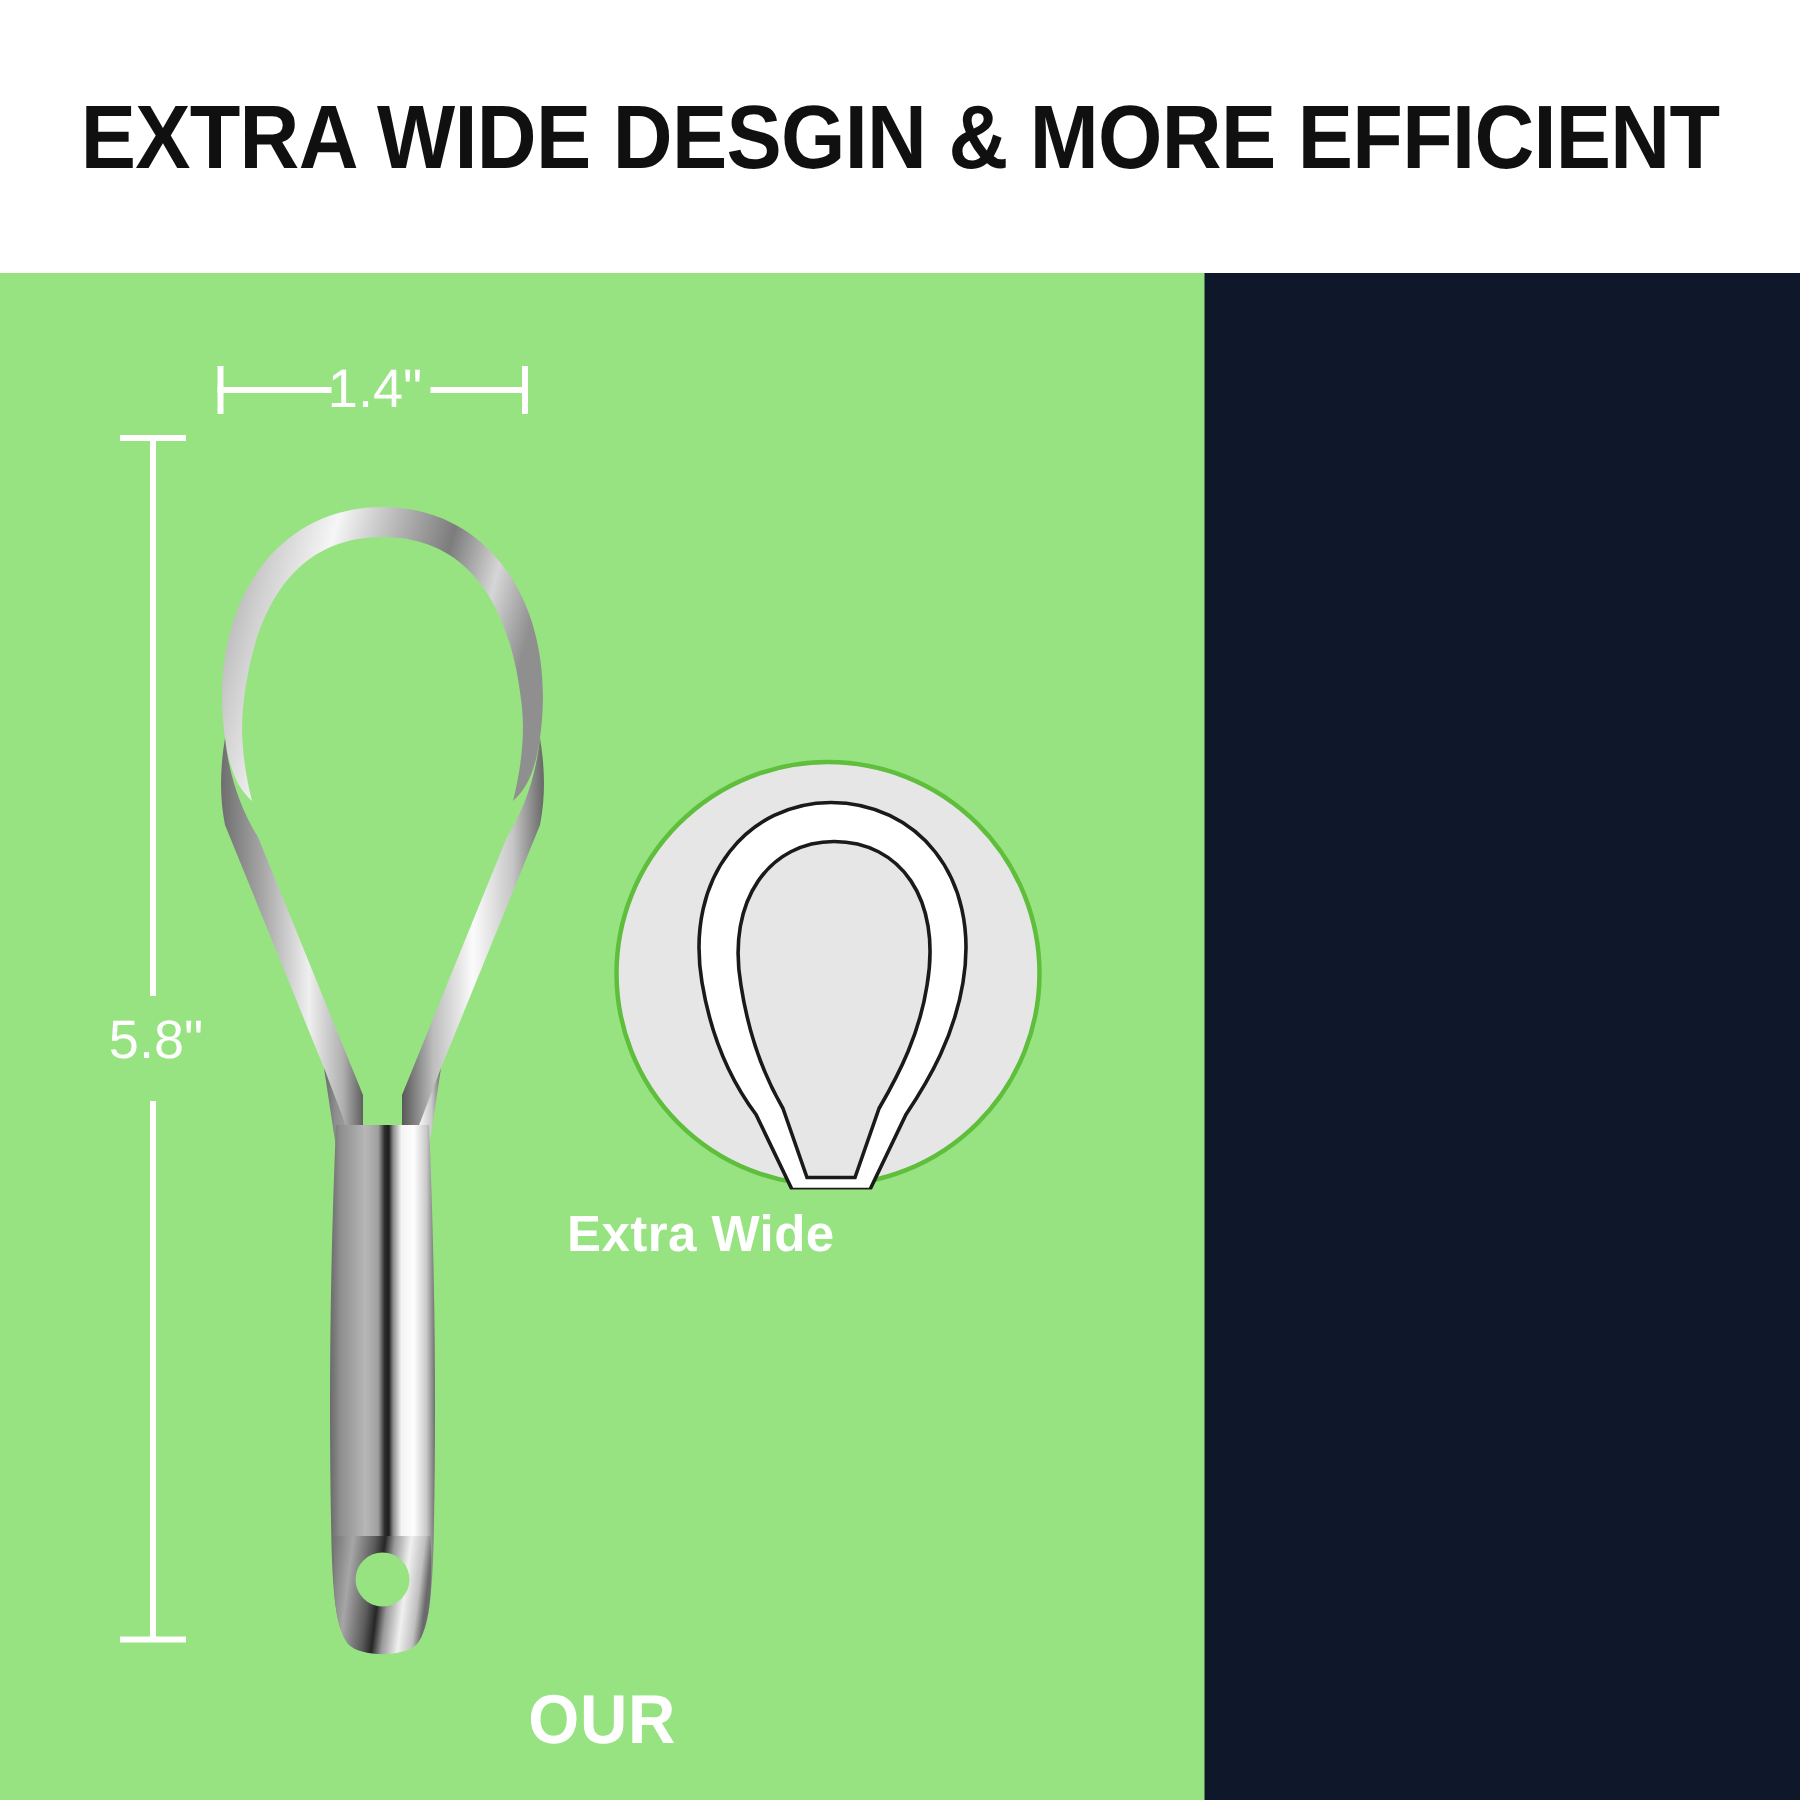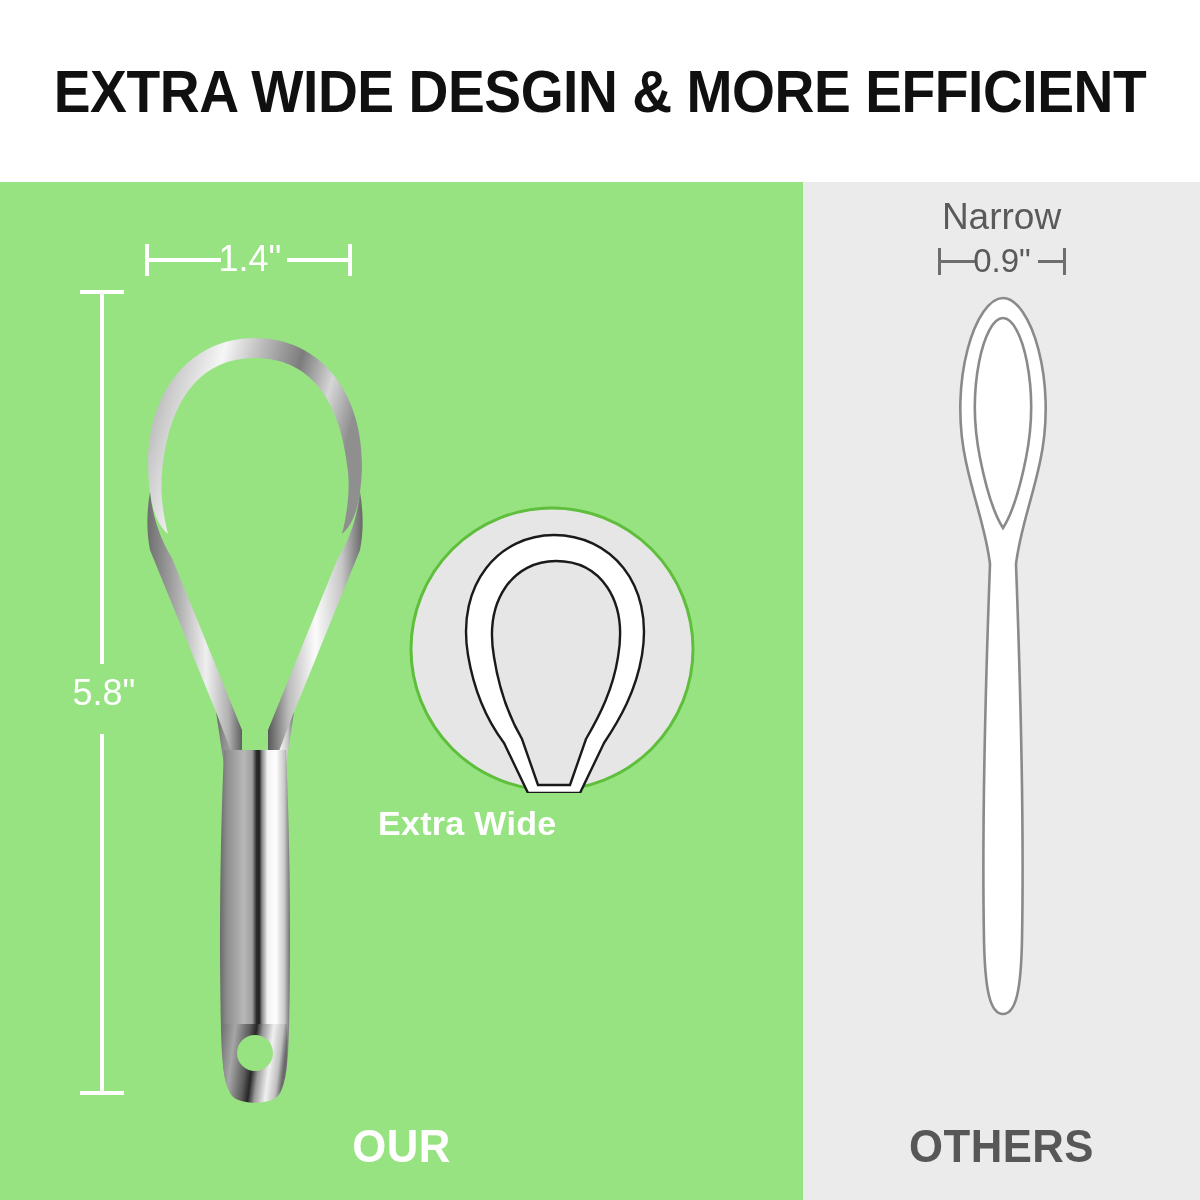--- a/index.html
+++ b/index.html
@@ -345,47 +345,14 @@
                  L 130 280
                  L 114 234
                  C 100 210, 91 184, 86 152 Z" fill="#e6e6e6" stroke="#1a1a1a" stroke-width="2.4"></path>
       </svg>
       <div id="callout-caption">Extra Wide</div>
     </div>
 
     <div class="panel-label" id="label-our">OUR</div>
   </div>
 
-  <div id="panel-others">
-
-    <div id="others-narrow">Narrow</div>
-
-    <div>
-      <div class="dim-g-line" id="dimo-cap-l"></div>
-      <div class="dim-g-line" id="dimo-rule-l"></div>
-      <div class="dim-g-line" id="dimo-rule-r"></div>
-      <div class="dim-g-line" id="dimo-cap-r"></div>
-      <div id="dimo-text">0.9"</div>
-    </div>
-
-    <svg id="others-scraper" viewBox="0 0 190 800">
-
-      <path d="M58 190
-               C 40 108, 68 26, 95 26
-               C 122 26, 150 108, 132 190
-               C 124 228, 112 258, 108 292
-               C 112 400, 116 560, 114 668
-               C 113 718, 108 742, 95 742
-               C 82 742, 77 718, 76 668
-               C 74 560, 78 400, 82 292
-               C 78 258, 66 228, 58 190 Z" fill="#ffffff" stroke="#8a8a8a" stroke-width="2.6"></path>
-
-      <path d="M72 186
-               C 58 116, 76 46, 95 46
-               C 114 46, 132 116, 118 186
-               C 112 216, 104 242, 95 256
-               C 86 242, 78 216, 72 186 Z" fill="#ffffff" stroke="#8a8a8a" stroke-width="2.6"></path>
-    </svg>
-
-    <div class="panel-label" id="label-others">OTHERS</div>
-  </div>
 
 </div>
 
 </body></html>

